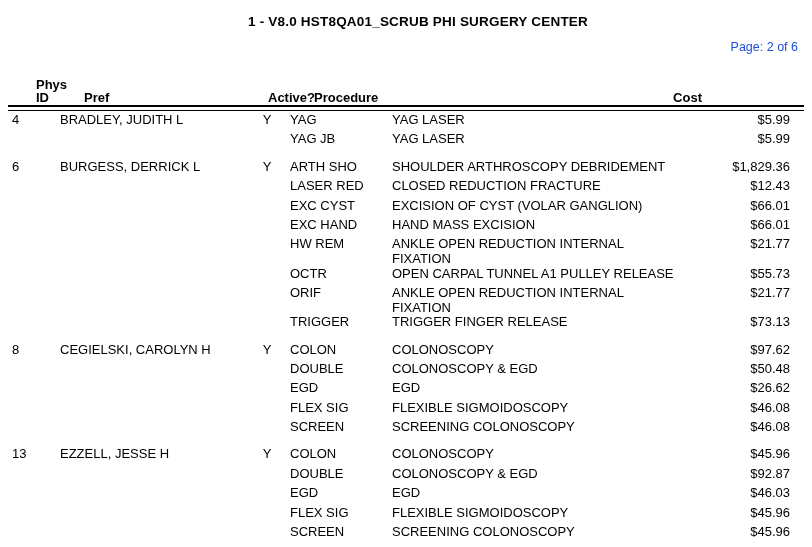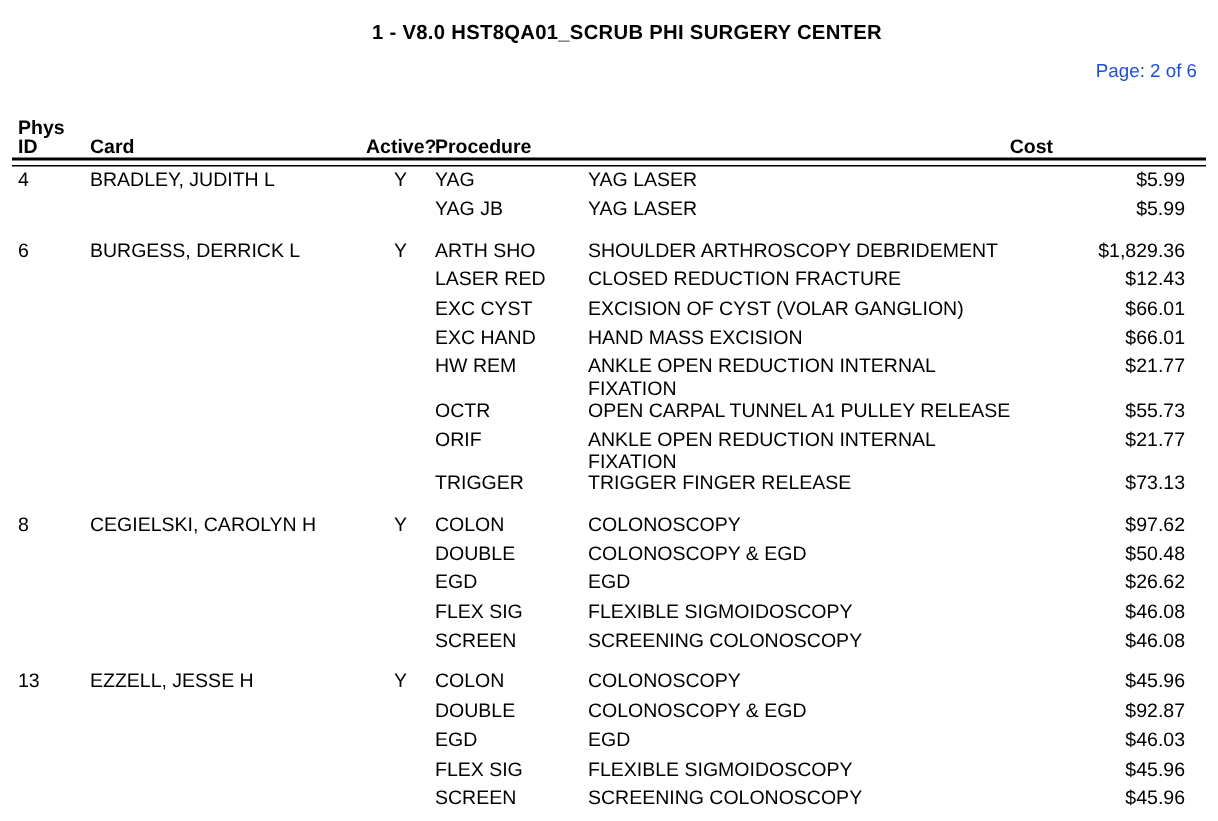--- a/index.html
+++ b/index.html
@@ -33,21 +33,21 @@
   }
 
   .thead {
     font-weight: bold;
     font-size: 13px; line-height: 13px;
     align-items: end;
     width: 796px;
     border-bottom: 2px solid #000;
     padding-bottom: 1px;
   }
-  .thead .hcell { display: block; }
+  .thead .hcell { display: block; margin-left: 24px; }
   .hcell.physid { white-space: pre-line; padding-left: 4px; }
   .hcell.active { text-align: center; }
   .hcell.cost { text-align: right; }
 
   .rule2 { width: 796px; border-top: 1px solid #000; margin-top: 3px; height: 0; }
 
   .tbody { margin-top: 2px; font-size: 13px; }
 
   .proc-row { min-height: 19.4px; line-height: 14.6px; }
   .proc-row .cell { display: block; white-space: pre-line; }
@@ -64,21 +64,21 @@
 
   <div class="title">1 - V8.0 HST8QA01_SCRUB PHI SURGERY CENTER</div>
 
   <div class="page-label">Page: 2 of 6</div>
 
   <div class="report-table">
 
     <div class="thead grid">
       <span class="hcell physid">Phys
 ID</span>
-      <span class="hcell name">Card</span>
+      <span class="hcell name">Pref</span>
       <span class="hcell active">Active?</span>
       <span class="hcell proc">Procedure</span>
       <span class="hcell cost">Cost</span>
     </div>
 
     <div class="rule2"></div>
 
     <div class="tbody">
         <div class="physician-group">
           <div class="proc-row grid">

